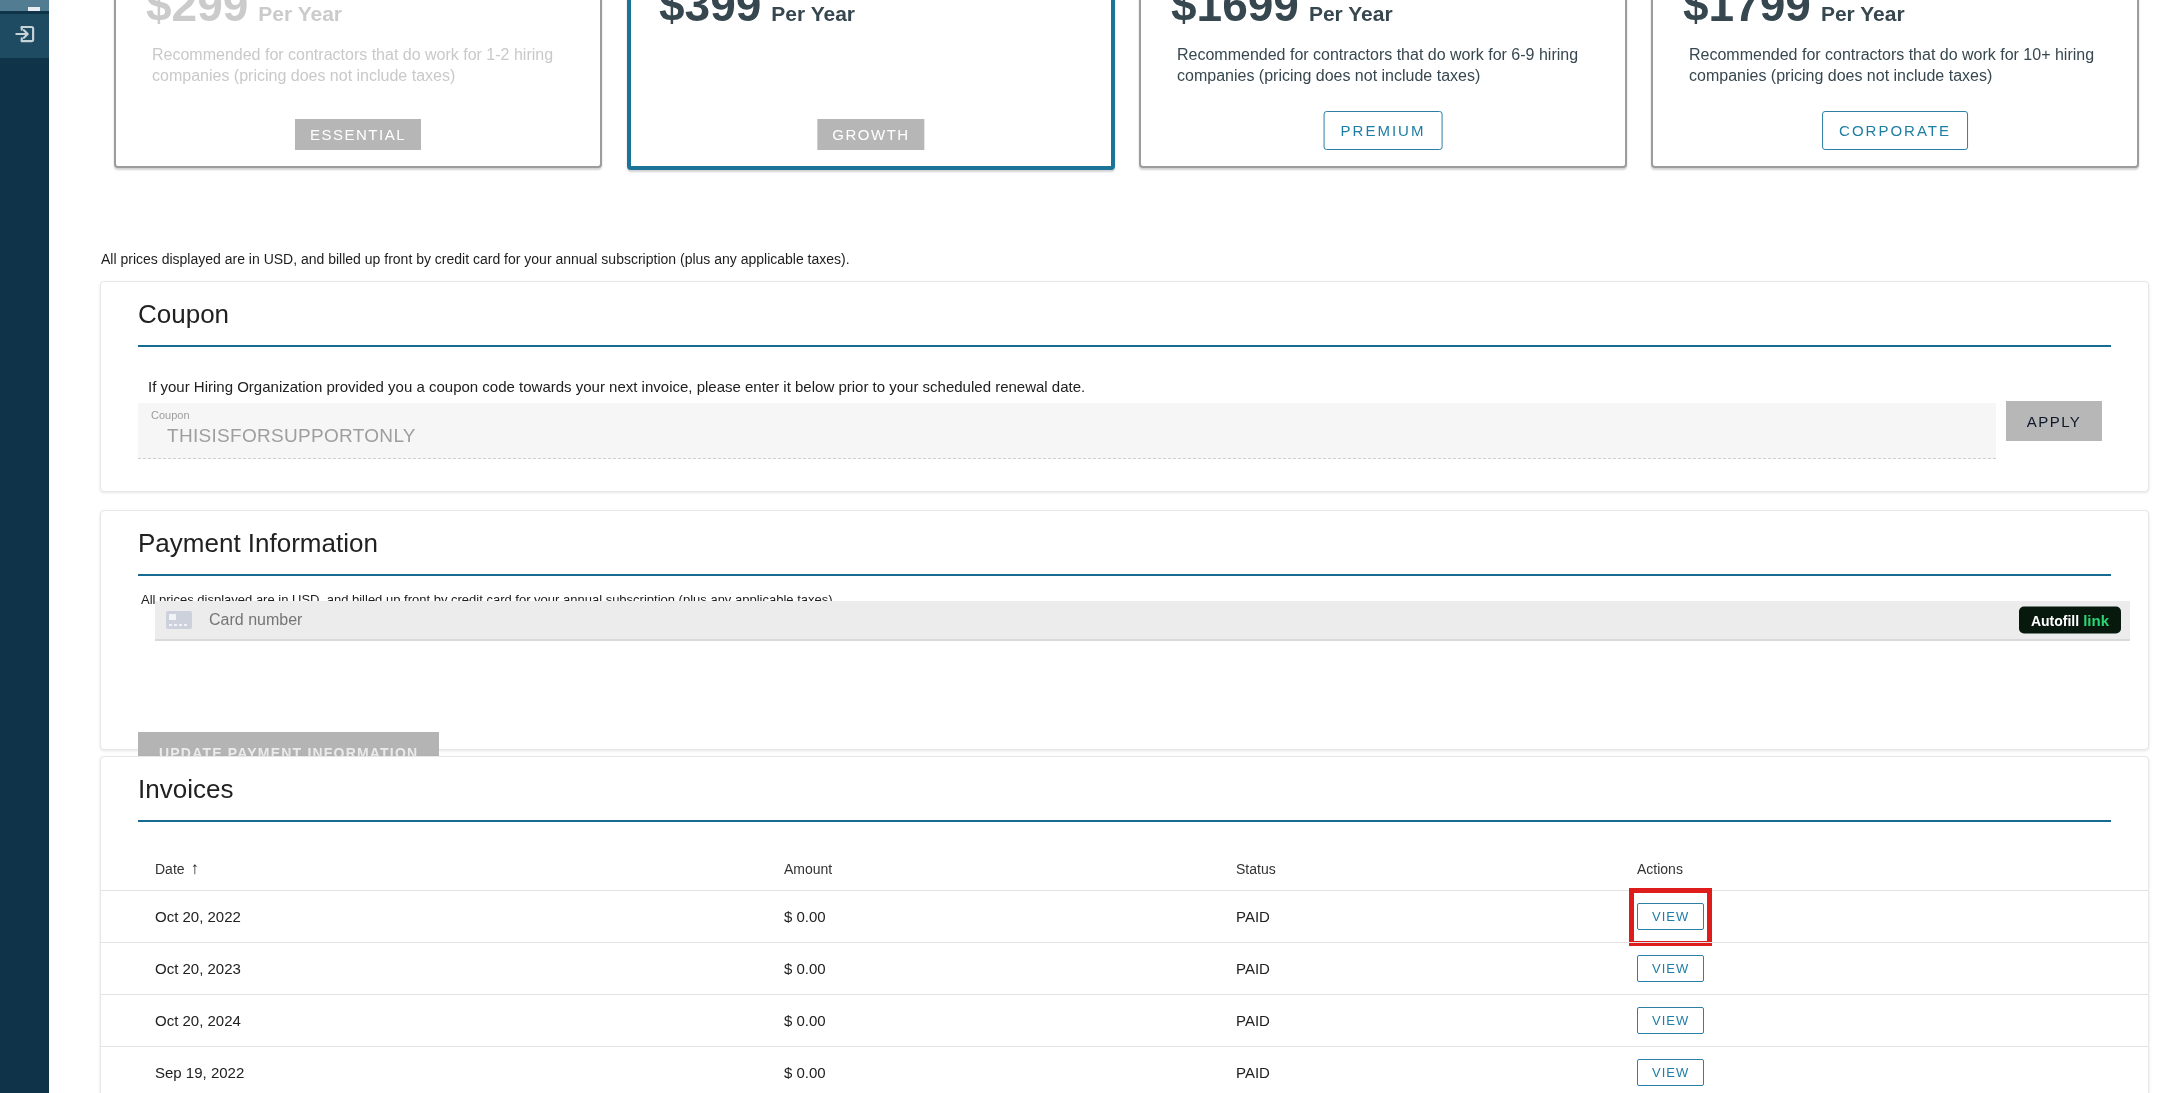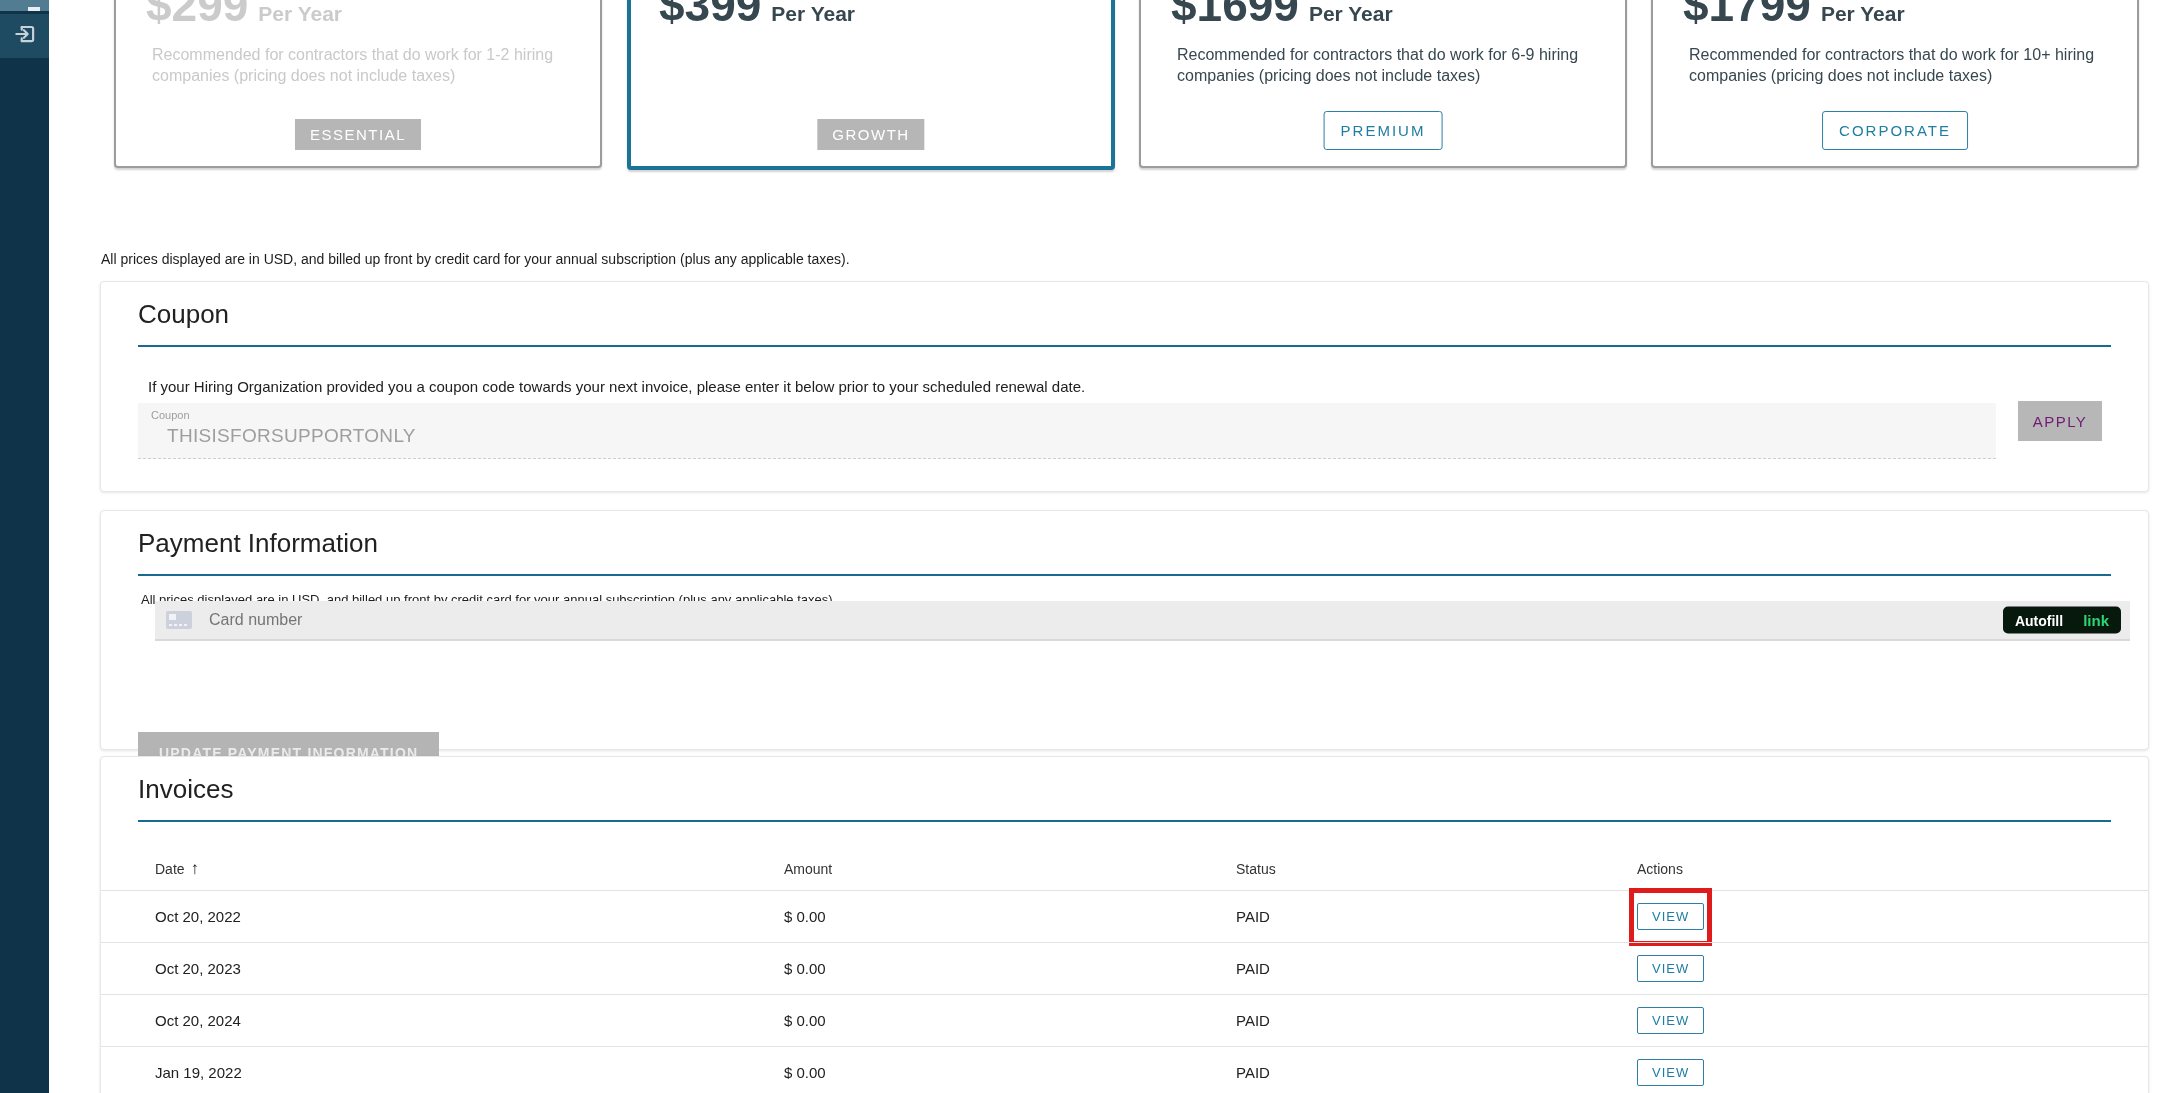--- a/index.html
+++ b/index.html
@@ -42,35 +42,35 @@
                   border:1px solid #e7e7e7; border-radius:4px; box-shadow:0 1px 3px rgba(0,0,0,0.10); }
   .section-title { font-size:26px; color:#212121; padding:17px 0 0 37px; }
   .section-rule { height:2px; background:#176b90; margin:15px 37px 0 37px; }
 
   #coupon-card { top:281px; height:211px; }
   .coupon-desc { margin:31px 0 0 47px; font-size:15px; color:#212121; }
   .coupon-input { position:absolute; left:37px; top:121px; width:1858px; height:56px;
                   background:#f6f6f6; border-bottom:1px dashed #cfcfcf; padding:6px 0 0 13px; cursor:text; }
   .coupon-input .flabel { font-size:11px; color:#9e9e9e; }
   .coupon-input .fvalue { font-size:19px; color:#9e9e9e; margin-top:4px; letter-spacing:0.3px;margin-left:16px; }
-  .apply-btn { position:absolute; right:46px; top:119px; width:84px; height:40px; background:#b7b7b7;
-               color:#701a75; font-size:15px; letter-spacing:1.5px; border:none; cursor:pointer; font-family:inherit; }
+  .apply-btn { position:absolute; right:46px; top:119px; width:96px; height:40px; background:#b7b7b7;
+               color:#0f172a; font-size:15px; letter-spacing:1.5px; border:none; cursor:pointer; font-family:inherit; }
 
   #payment-card { top:510px; height:240px; }
   .payment-note { margin:16px 0 0 40px; font-size:13px; color:#212121; }
   .cardnum-row { position:absolute; left:37px; top:90px; width:1975px; height:40px; background:#ececec;
                  border-bottom:2px solid #d9d9d9; display:flex; align-items:center; cursor:text;margin-left:17px; }
   .cc-icon { margin-left:11px; width:26px; height:18px; background:#ccd1db; border-radius:2px; position:relative; }
   .cc-icon .chip { position:absolute; left:3px; top:3px; width:7px; height:6px; background:#f2f3f6; }
   .cc-icon .dash { position:absolute; left:3px; bottom:3px; width:18px; height:2px;
                    background:repeating-linear-gradient(90deg,#f2f3f6 0 3px,transparent 3px 5px); }
   .cardnum-ph { margin-left:17px; font-size:16px; color:#757575; }
   .autofill-badge { position:absolute; right:9px; top:50%; transform:translateY(-50%);
                     background:#07180d; border-radius:5px; height:27px; padding:0 12px;
-                    display:flex; align-items:center; gap:20px; cursor:pointer; }
+                    display:flex; align-items:center; gap:4px; cursor:pointer; }
   .autofill-badge .af { color:#ffffff; font-size:14px; font-weight:bold; }
   .autofill-badge .lk { color:#2ad573; font-size:15px; font-weight:bold; }
   .footnote { margin-left:37px; font-size:13px; color:#333; line-height:16px; }
   .footnote.first { margin-top:12px; }
   .update-btn { position:absolute; left:37px; top:192px; background:#b4b4b4; color:#ebebeb;
                 font-size:14px; font-weight:bold; letter-spacing:1.2px; padding:13px 21px;
                 border:none; cursor:pointer; font-family:inherit;margin-top:29px; }
 
   #invoices-card { top:756px; height:350px; }
   .inv-table { margin-top:26px; }
@@ -197,21 +197,21 @@
       </div>
 
       <div class="inv-grid inv-row">
         <div>Oct 20, 2024</div>
         <div>$ 0.00</div>
         <div>PAID</div>
         <div><button class="view-btn">VIEW</button></div>
       </div>
 
       <div class="inv-grid inv-row">
-        <div>Jan 19, 2022</div>
+        <div>Sep 19, 2022</div>
         <div>$ 0.00</div>
         <div>PAID</div>
         <div><button class="view-btn">VIEW</button></div>
       </div>
     </div>
   </div>
 
 </div>
 
 </body></html>

